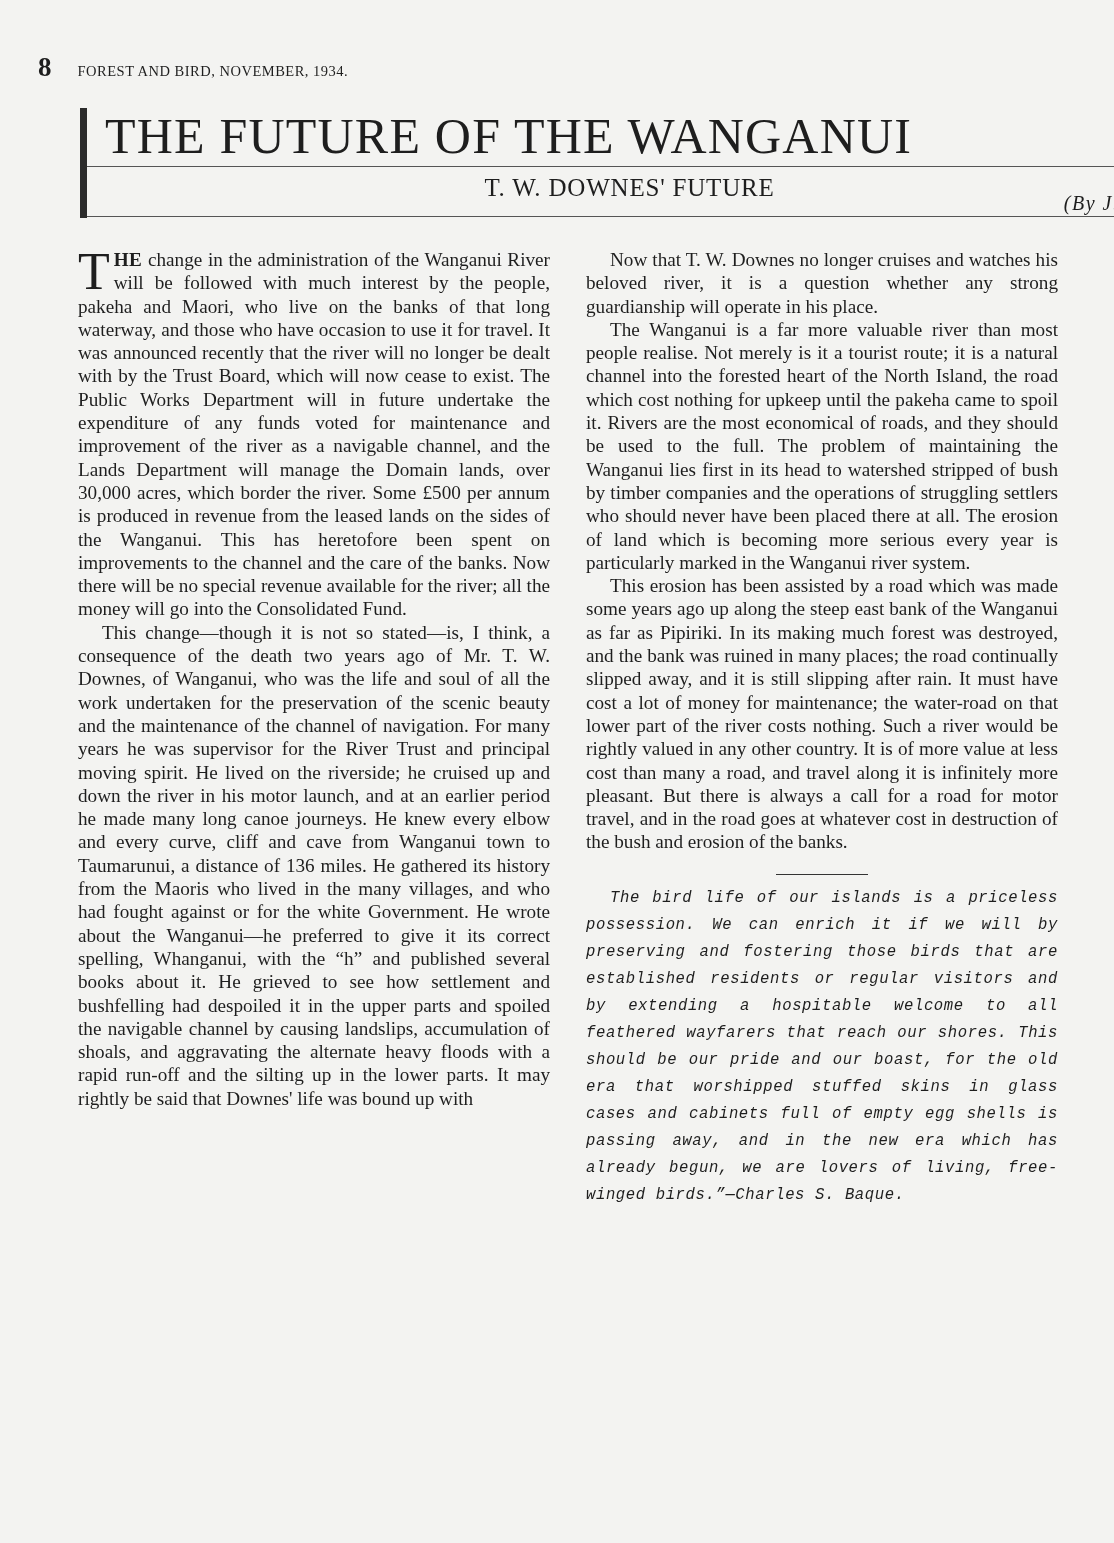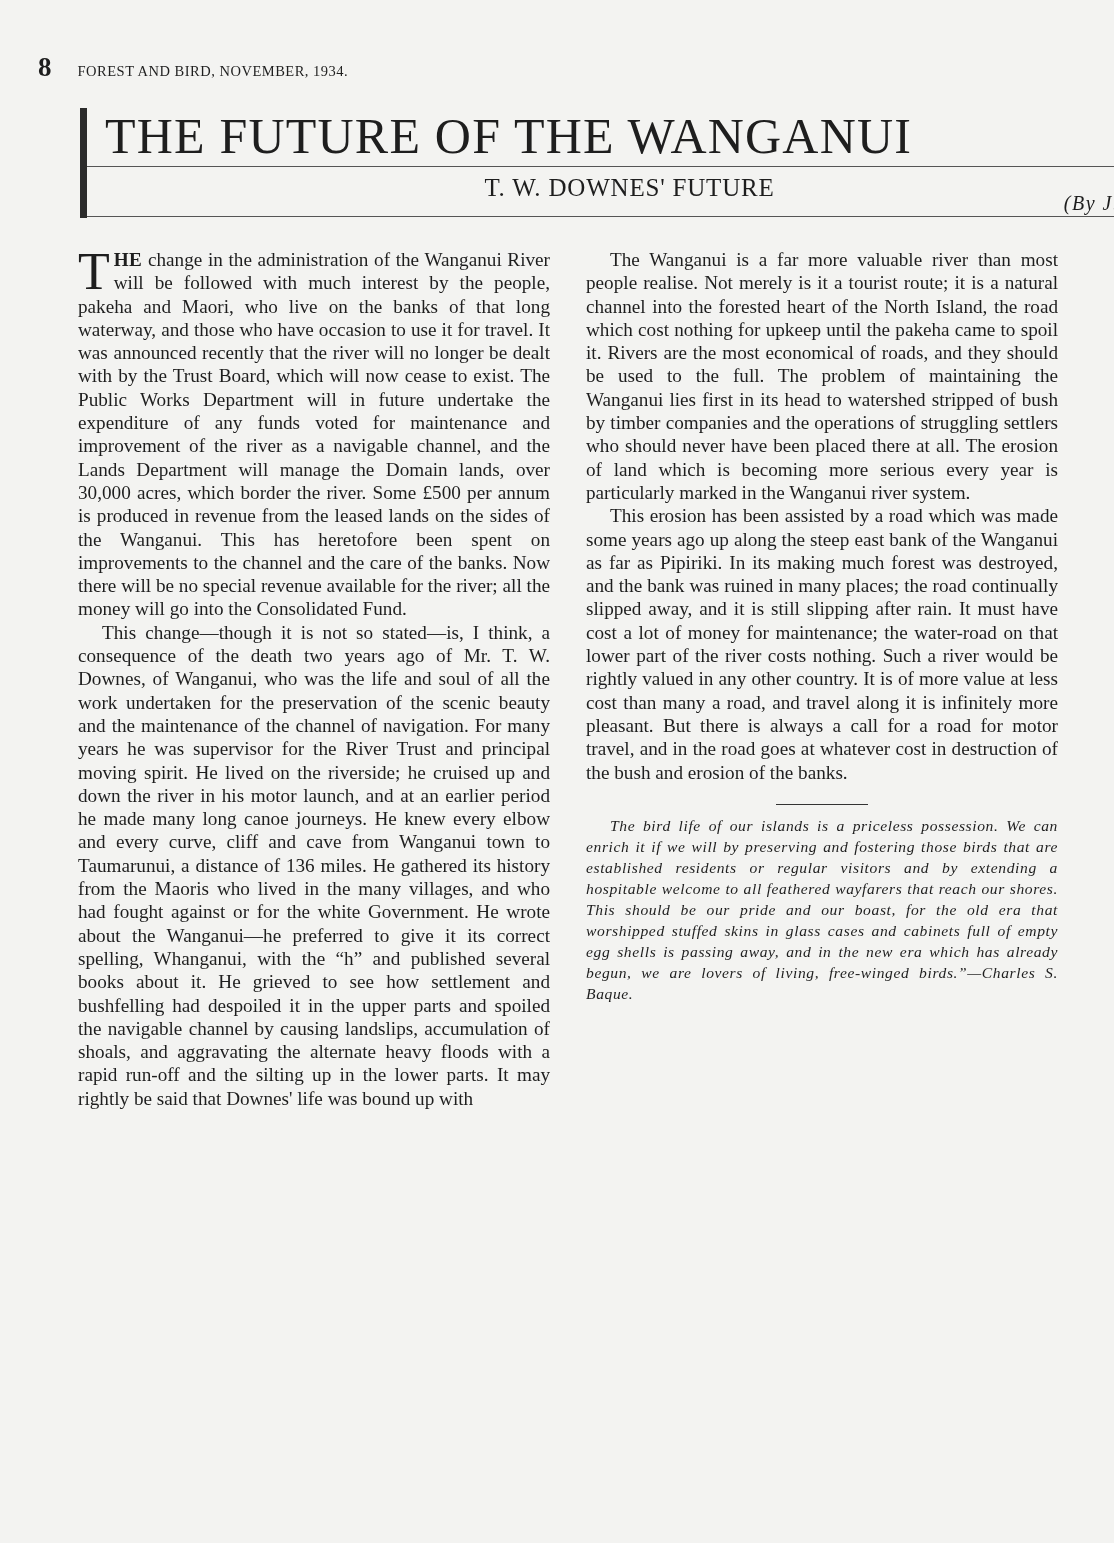--- a/index.html
+++ b/index.html
@@ -36,23 +36,23 @@
   .col-right { left: 586px; }
   .col p { margin: 0; text-indent: 24px; }
   .col p.noindent { text-indent: 0; }
   .dropcap {
     float: left; font-size: 52px; line-height: 42px; margin: 3px 4px -2px 0;
   }
   .dropcap-rest { letter-spacing: 0.4px; font-weight: bold; }
 
   .separator { width: 92px; border-top: 1.5px solid #333; margin: 20px auto 10px auto; }
   .quote {
-    font-style: italic; font-size: 15.6px; line-height: 21px; text-align: justify;
+    font-style: italic; font-size: 15.6px; line-height: 27px; text-align: justify;
     letter-spacing: 0.6px;
-    text-indent: 22px; margin: 0;
+    text-indent: 22px; margin: 0; font-family: Liberation Mono, monospace;
   }
 </style>
 </head>
 <body>
 
 <div class="running-head">
   <span class="page-num">8</span>
   <span class="mag-line">FOREST AND BIRD, NOVEMBER, 1934.</span>
 </div>
 
@@ -65,17 +65,18 @@
   <div class="byline">(By J.C.)</div>
   <div class="rule-bottom"></div>
 </div>
 
 <div class="col col-left">
   <p class="noindent"><span class="dropcap">T</span><span class="dropcap-rest">HE</span><span> change in the administration of the Wanganui River will be followed with much interest by the people, pakeha and Maori, who live on the banks of that long waterway, and those who have occasion to use it for travel.  It was announced recently that the river will no longer be dealt with by the Trust Board, which will now cease to exist. The Public Works Department will in future undertake the expenditure of any funds voted for maintenance and improvement of the river as a navigable channel, and the Lands Department will manage the Domain lands, over 30,000 acres, which border the river.  Some £500 per annum is produced in revenue from the leased lands on the sides of the Wanganui. This has heretofore been spent on improvements to the channel and the care of the banks. Now there will be no special revenue available for the river; all the money will go into the Consolidated Fund.</span></p>
   <p>This change—though it is not so stated—is, I think, a consequence of the death two years ago of Mr. T. W. Downes, of Wanganui, who was the life and soul of all the work undertaken for the preservation of the scenic beauty and the maintenance of the channel of navigation.  For many years he was supervisor for the River Trust and principal moving spirit. He lived on the riverside; he cruised up and down the river in his motor launch, and at an earlier period he made many long canoe journeys.  He knew every elbow and every curve, cliff and cave from Wanganui town to Taumarunui, a distance of 136 miles.  He gathered its history from the Maoris who lived in the many villages, and who had fought against or for the white Government.  He wrote about the Wanganui—he preferred to give it its correct spelling, Whanganui, with the “h” and published several books about it.  He grieved to see how settlement and bushfelling had despoiled it in the upper parts and spoiled the navigable channel by causing landslips, accumulation of shoals, and aggravating the alternate heavy floods with a rapid run-off and the silting up in the lower parts.  It may rightly be said that Downes' life was bound up with</p>
 </div>
 
 <div class="col col-right">
+  <p>Now that T. W. Downes no longer cruises and watches his beloved river, it is a question whether any strong guardianship will operate in his place.</p>
   <p>The Wanganui is a far more valuable river than most people realise.  Not merely is it a tourist route; it is a natural channel into the forested heart of the North Island, the road which cost nothing for upkeep until the pakeha came to spoil it.  Rivers are the most economical of roads, and they should be used to the full.  The problem of maintaining the Wanganui lies first in its head to watershed stripped of bush by timber companies and the operations of struggling settlers who should never have been placed there at all.  The erosion of land which is becoming more serious every year is particularly marked in the Wanganui river system.</p>
   <p>This erosion has been assisted by a road which was made some years ago up along the steep east bank of the Wanganui as far as Pipiriki.  In its making much forest was destroyed, and the bank was ruined in many places; the road continually slipped away, and it is still slipping after rain.  It must have cost a lot of money for maintenance; the water-road on that lower part of the river costs nothing.  Such a river would be rightly valued in any other country.  It is of more value at less cost than many a road, and travel along it is infinitely more pleasant.  But there is always a call for a road for motor travel, and in the road goes at whatever cost in destruction of the bush and erosion of the banks.</p>
   <div class="separator"></div>
   <p class="quote">The bird life of our islands is a priceless possession. We can enrich it if we will by preserving and fostering those birds that are established residents or regular visitors and by extending a hospitable welcome to all feathered wayfarers that reach our shores.  This should be our pride and our boast, for the old era that worshipped stuffed skins in glass cases and cabinets full of empty egg shells is passing away, and in the new era which has already begun, we are lovers of living, free-winged birds.”—Charles S. Baque.</p>
 </div>
 
 </body></html>

